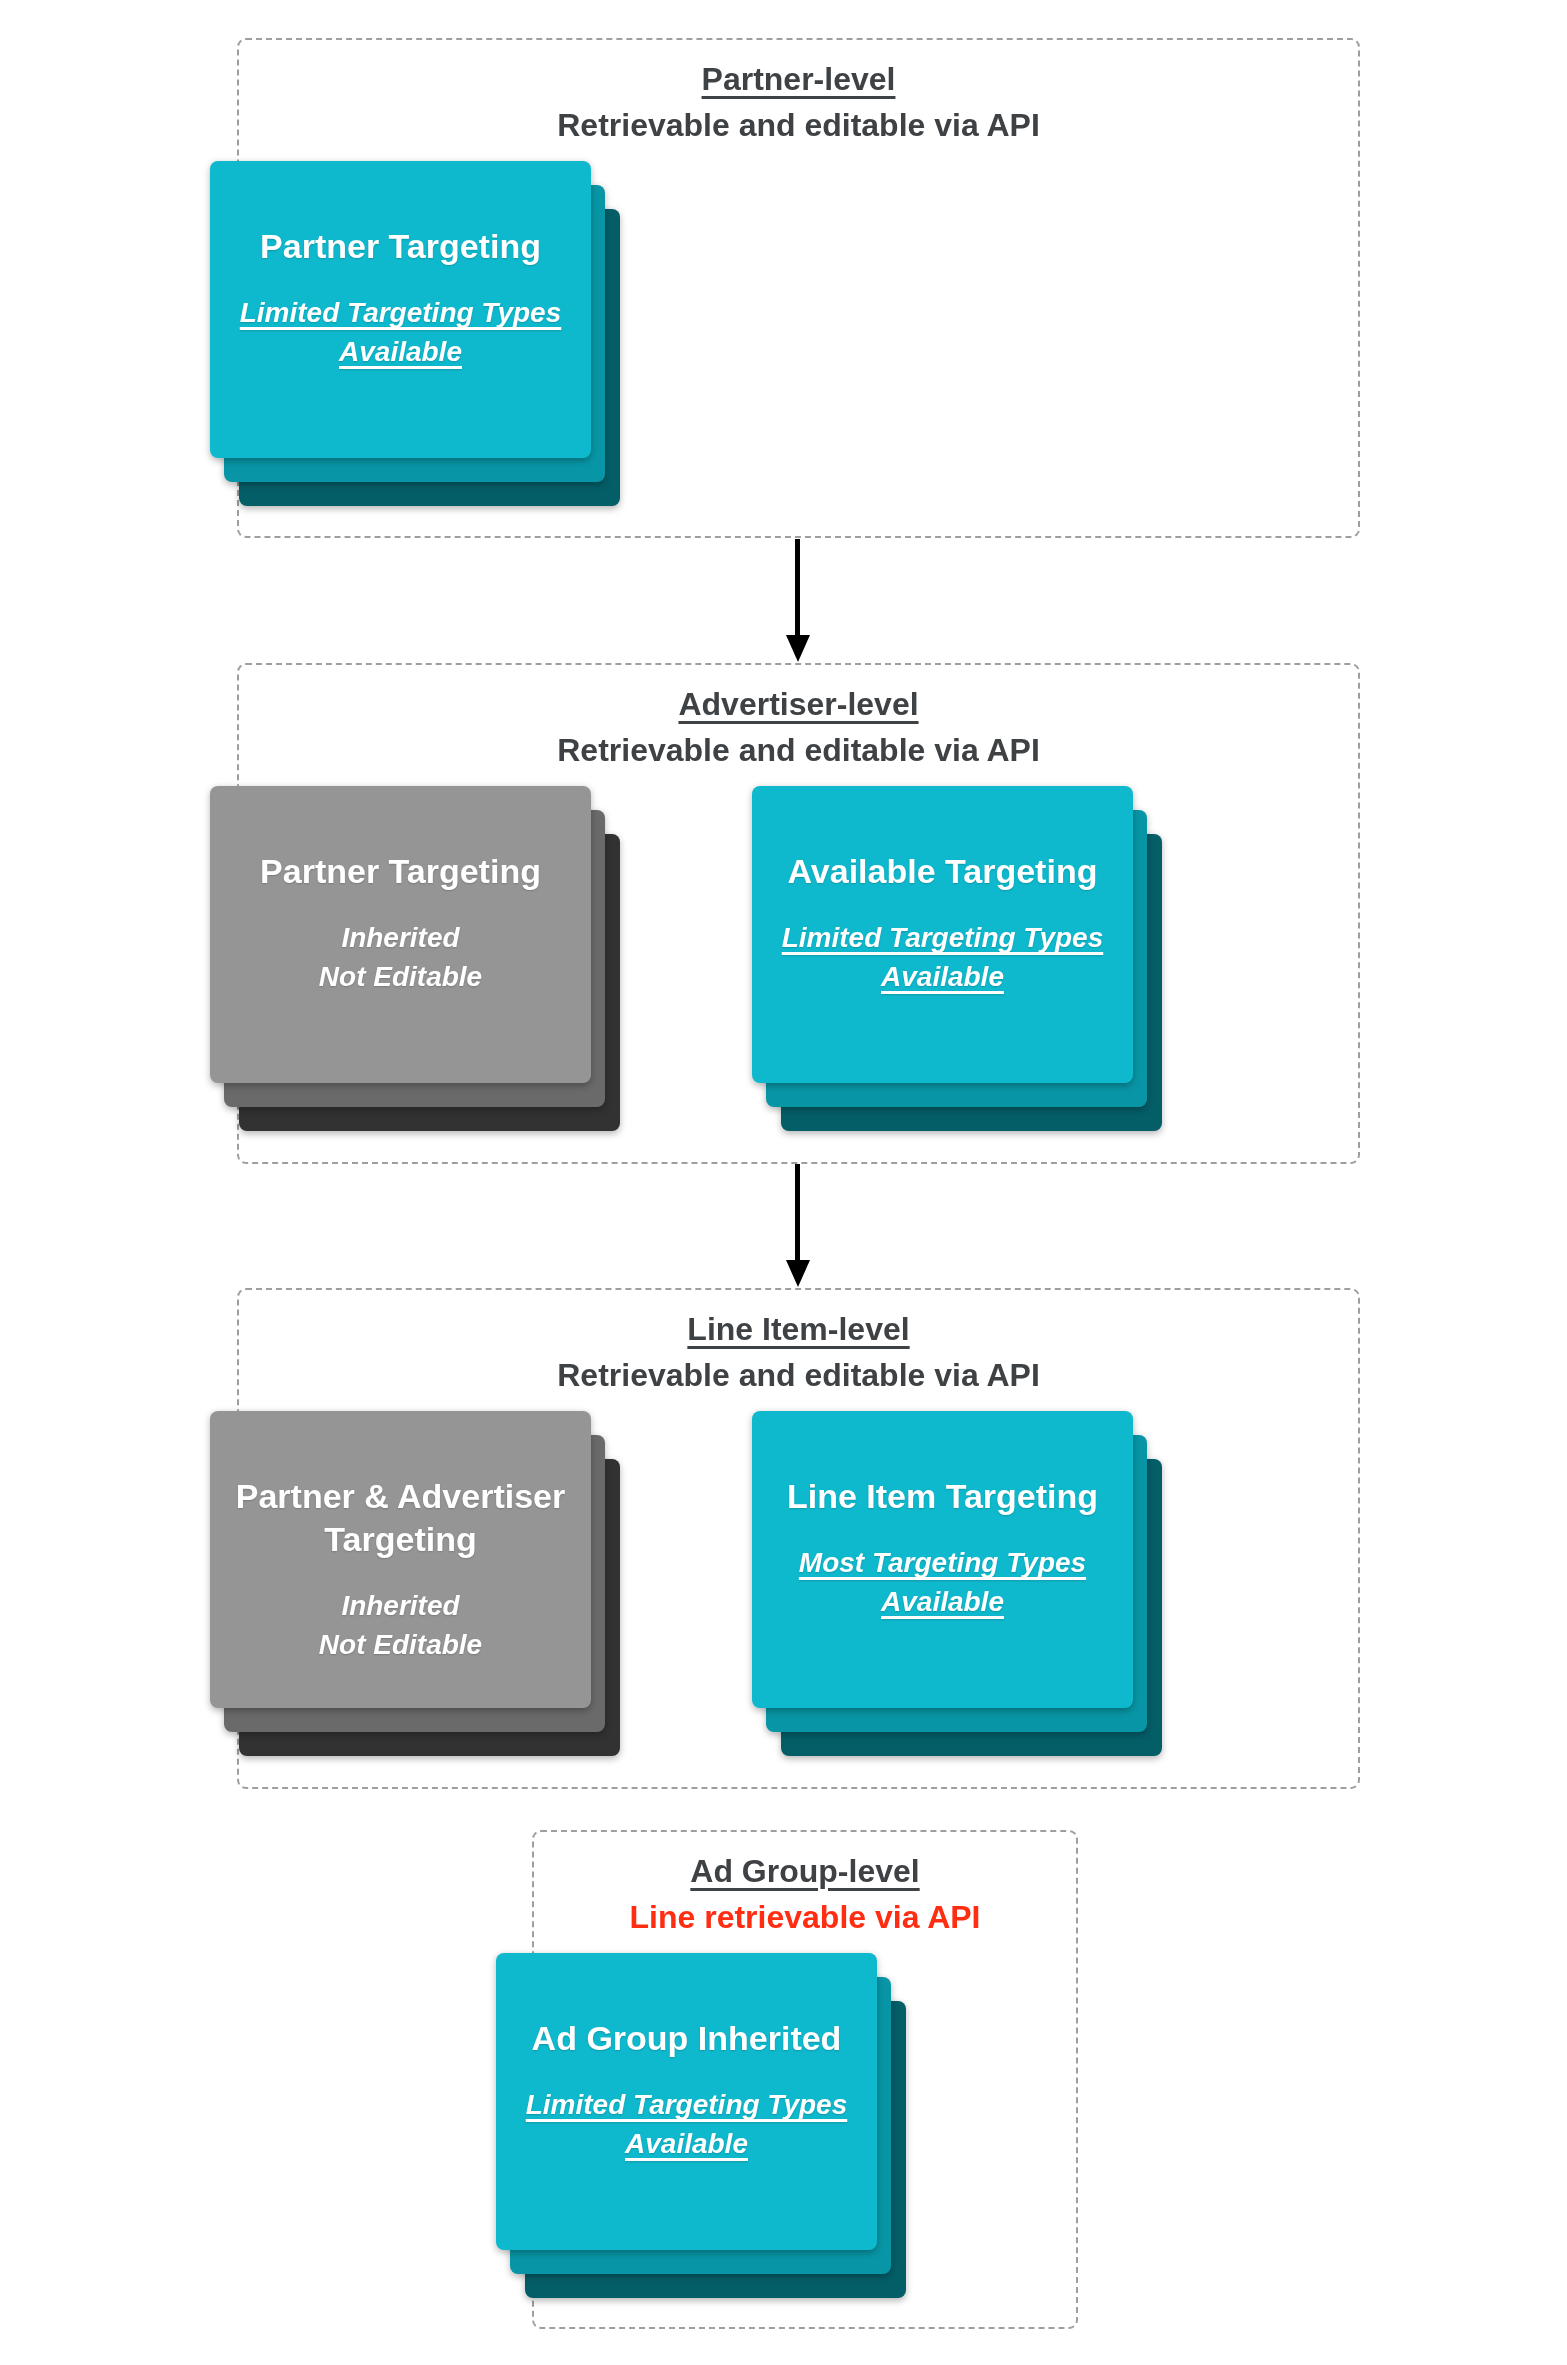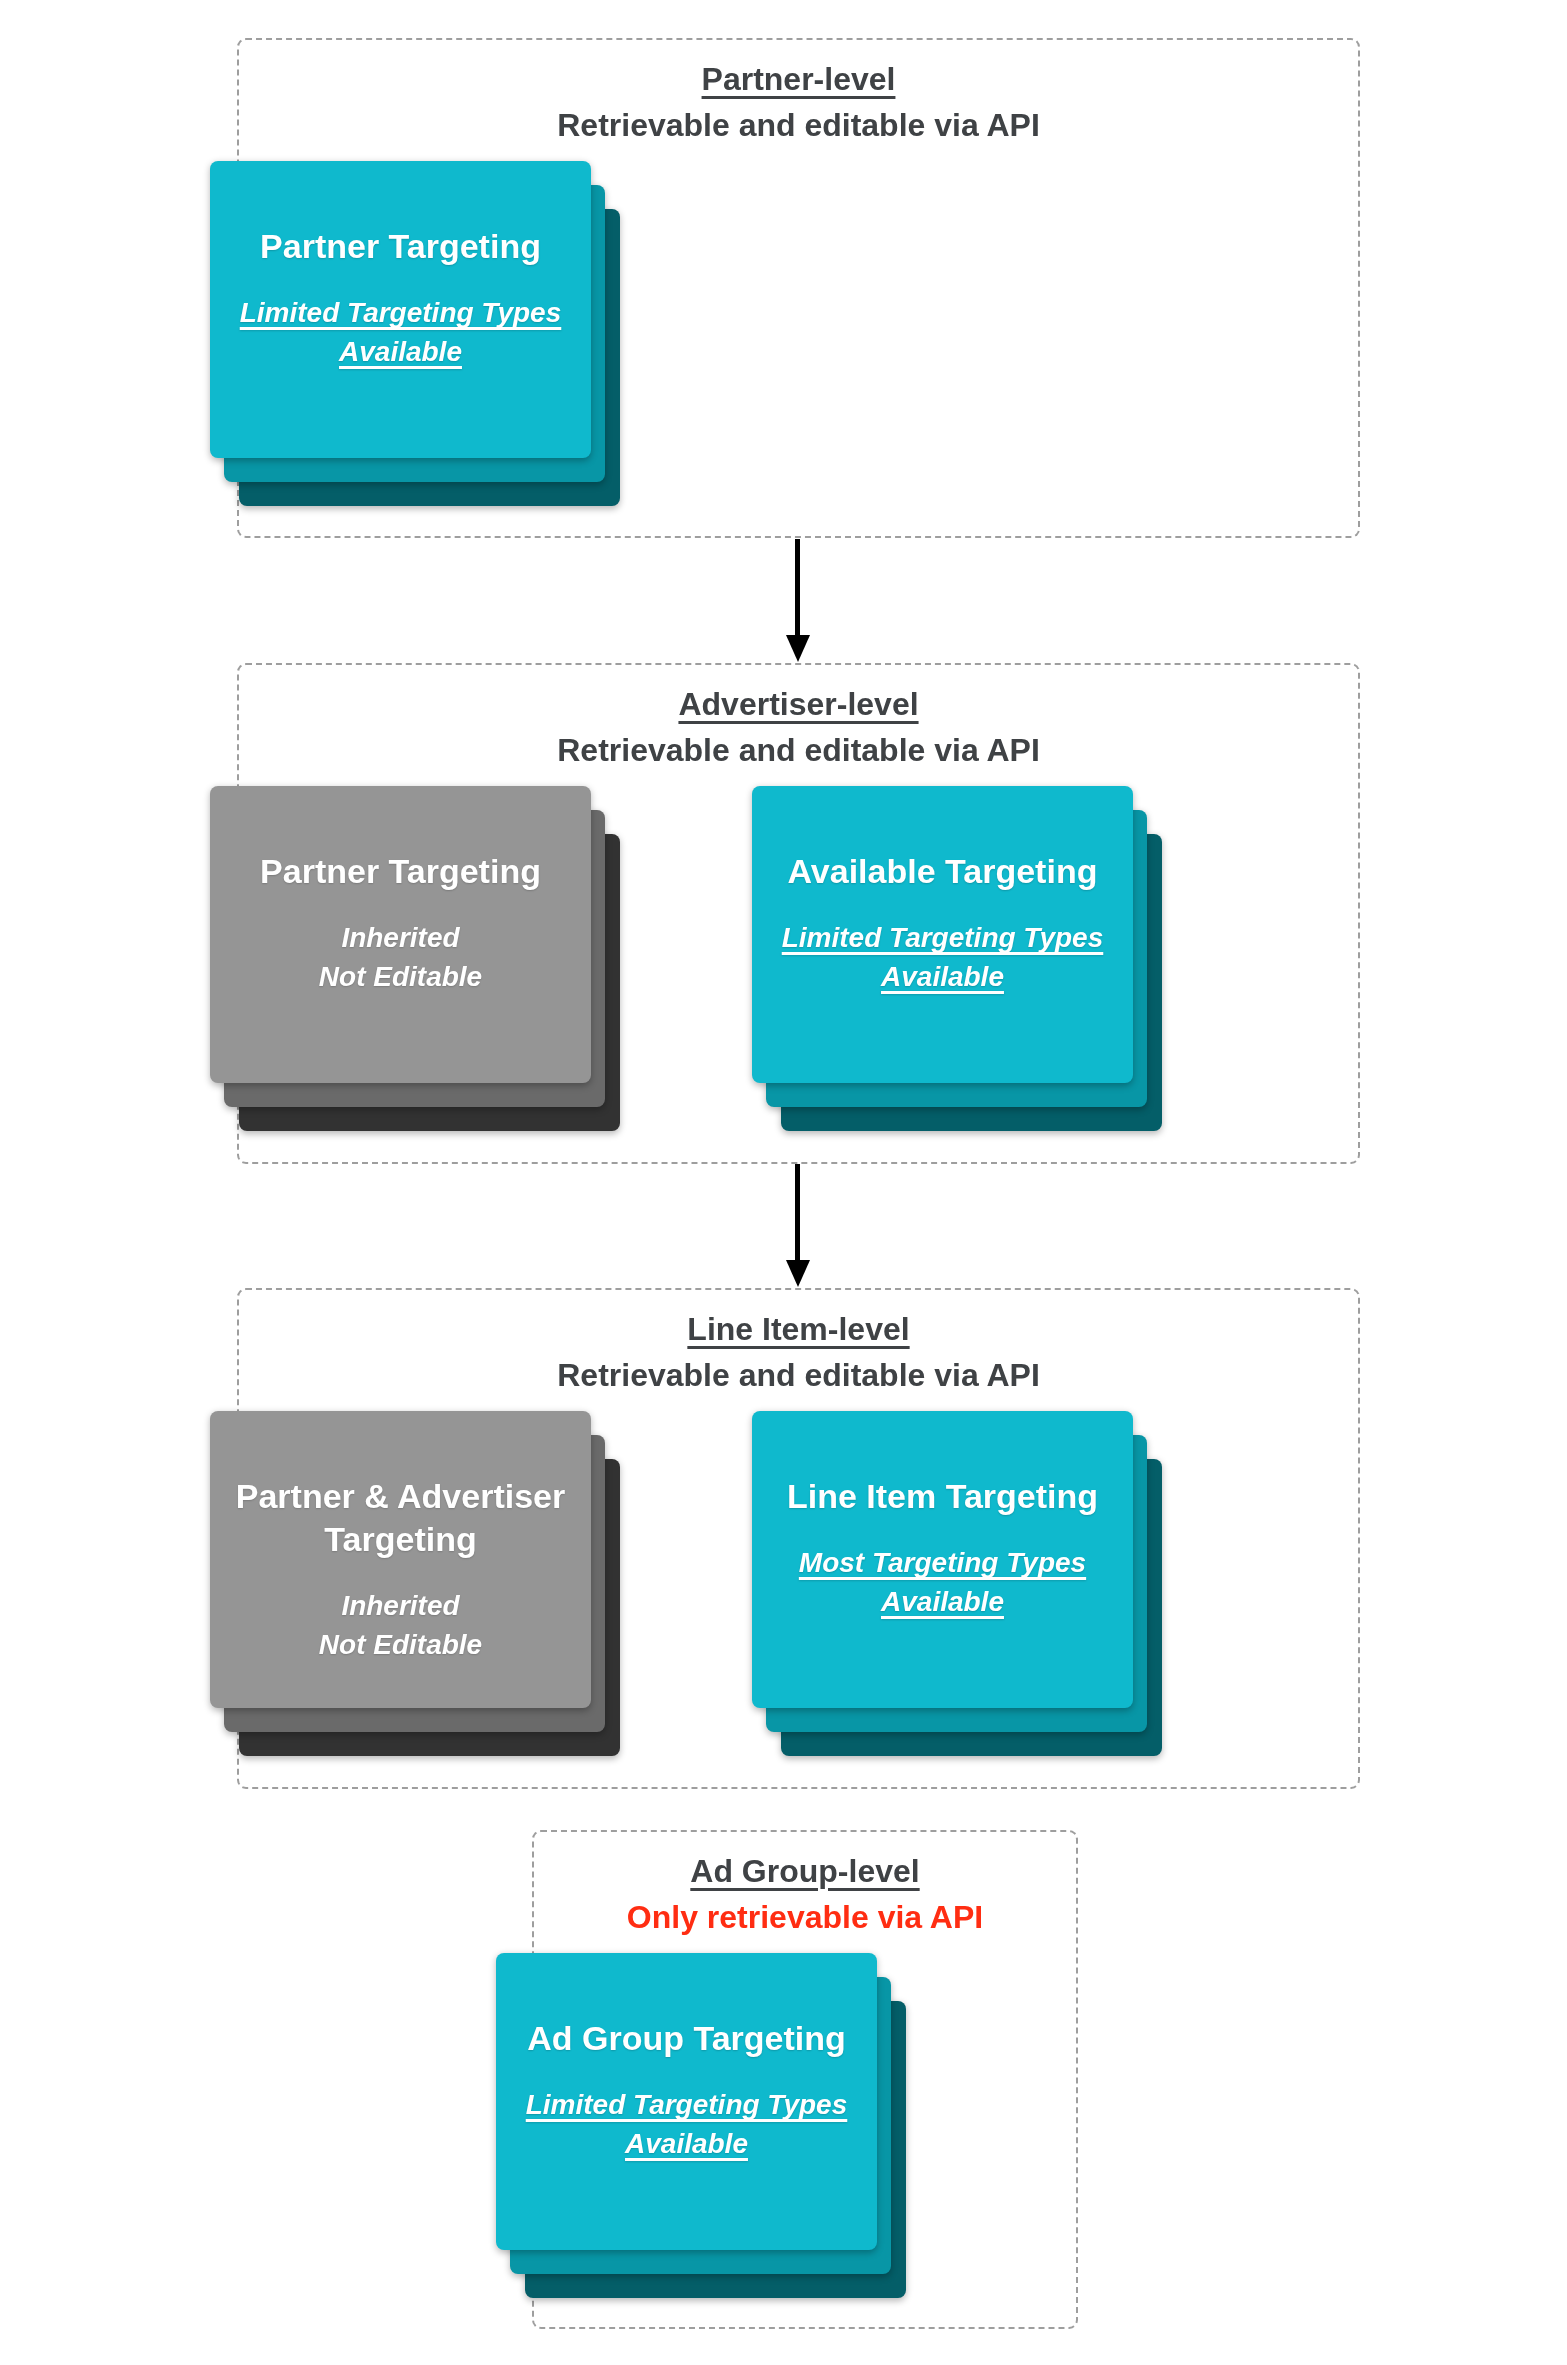--- a/index.html
+++ b/index.html
@@ -176,27 +176,27 @@
         <div class="card">
           <div class="card-title">Line Item Targeting</div>
           <div class="card-sub"><span class="u">Most Targeting Types</span><br><span class="u">Available</span></div>
         </div>
       </div>
     </div>
   </section>
 
   <section class="level-box" id="sec-adgroup">
     <div class="level-title">Ad Group-level</div>
-    <div class="level-subtitle red">Only retrievable via API</div>
-    <div class="cards-row">
-      <div class="stack cyan">
-        <div class="layer l3"></div>
-        <div class="layer l2"></div>
-        <div class="card">
-          <div class="card-title">Ad Group Targeting</div>
+    <div class="level-subtitle red">Line retrievable via API</div>
+    <div class="cards-row">
+      <div class="stack cyan">
+        <div class="layer l3"></div>
+        <div class="layer l2"></div>
+        <div class="card">
+          <div class="card-title">Ad Group Inherited</div>
           <div class="card-sub"><span class="u">Limited Targeting Types</span><br><span class="u">Available</span></div>
         </div>
       </div>
     </div>
   </section>
 
 </div>
 
 
 </body></html>

